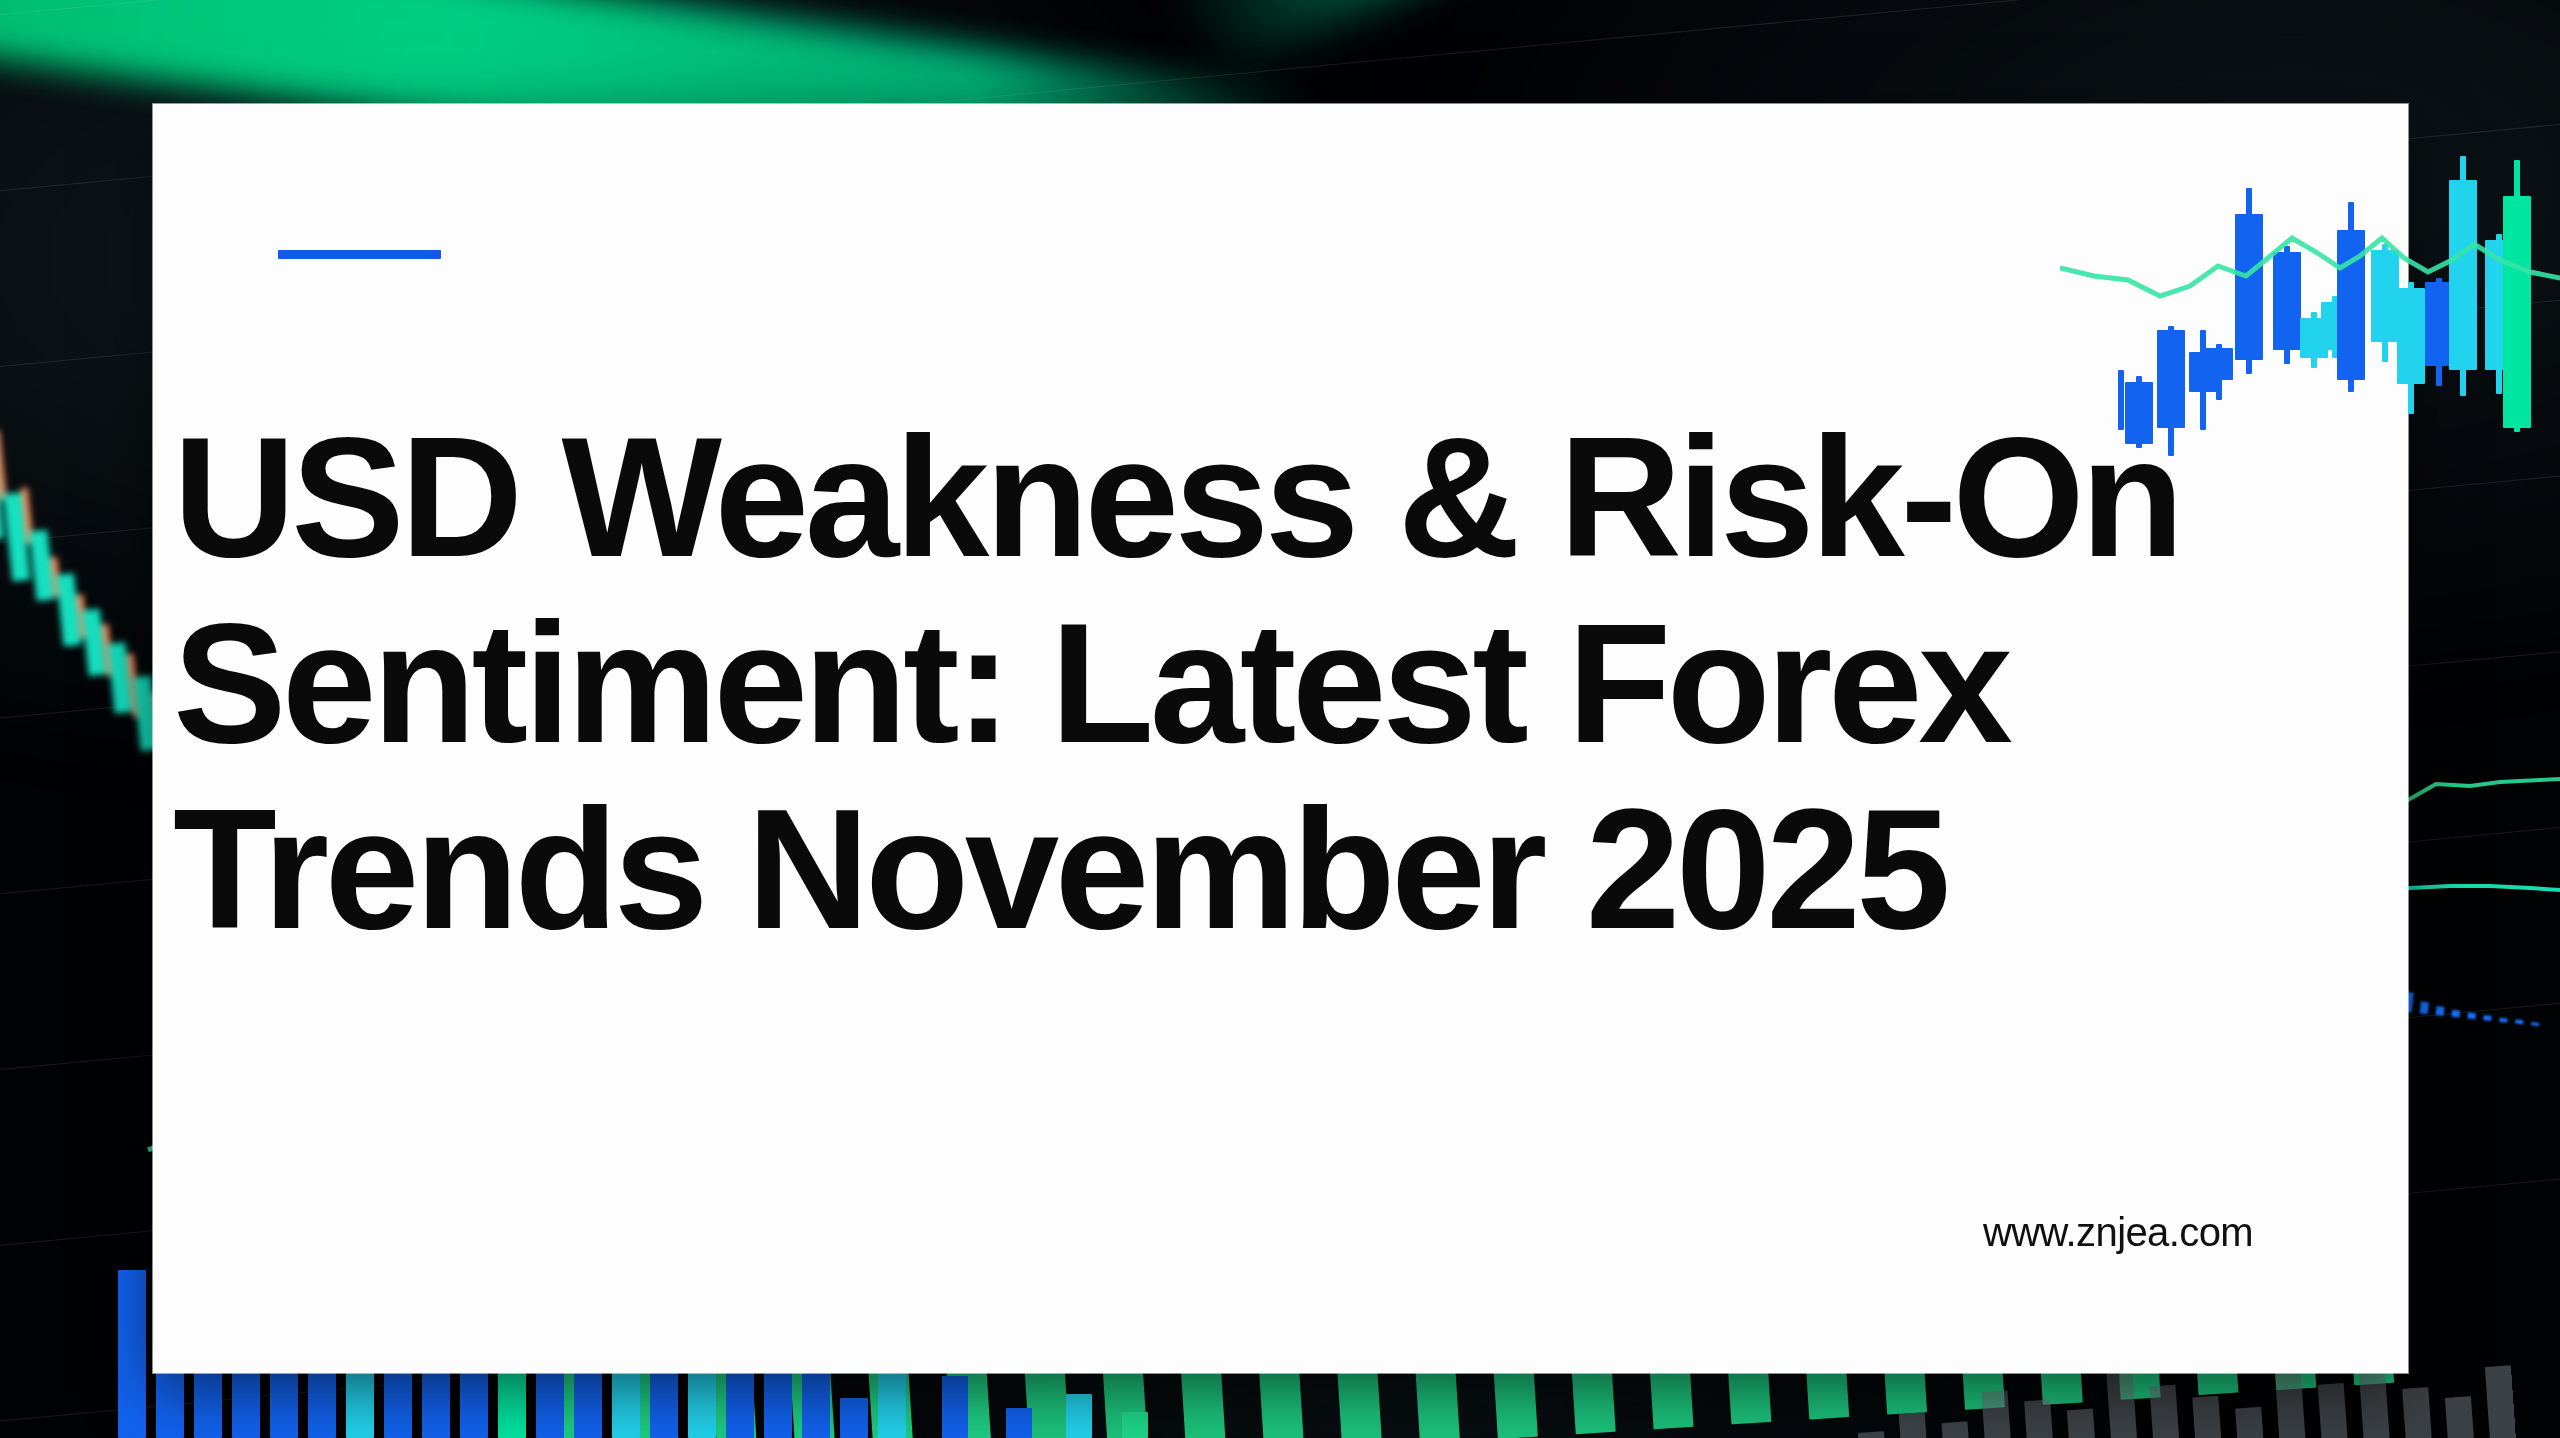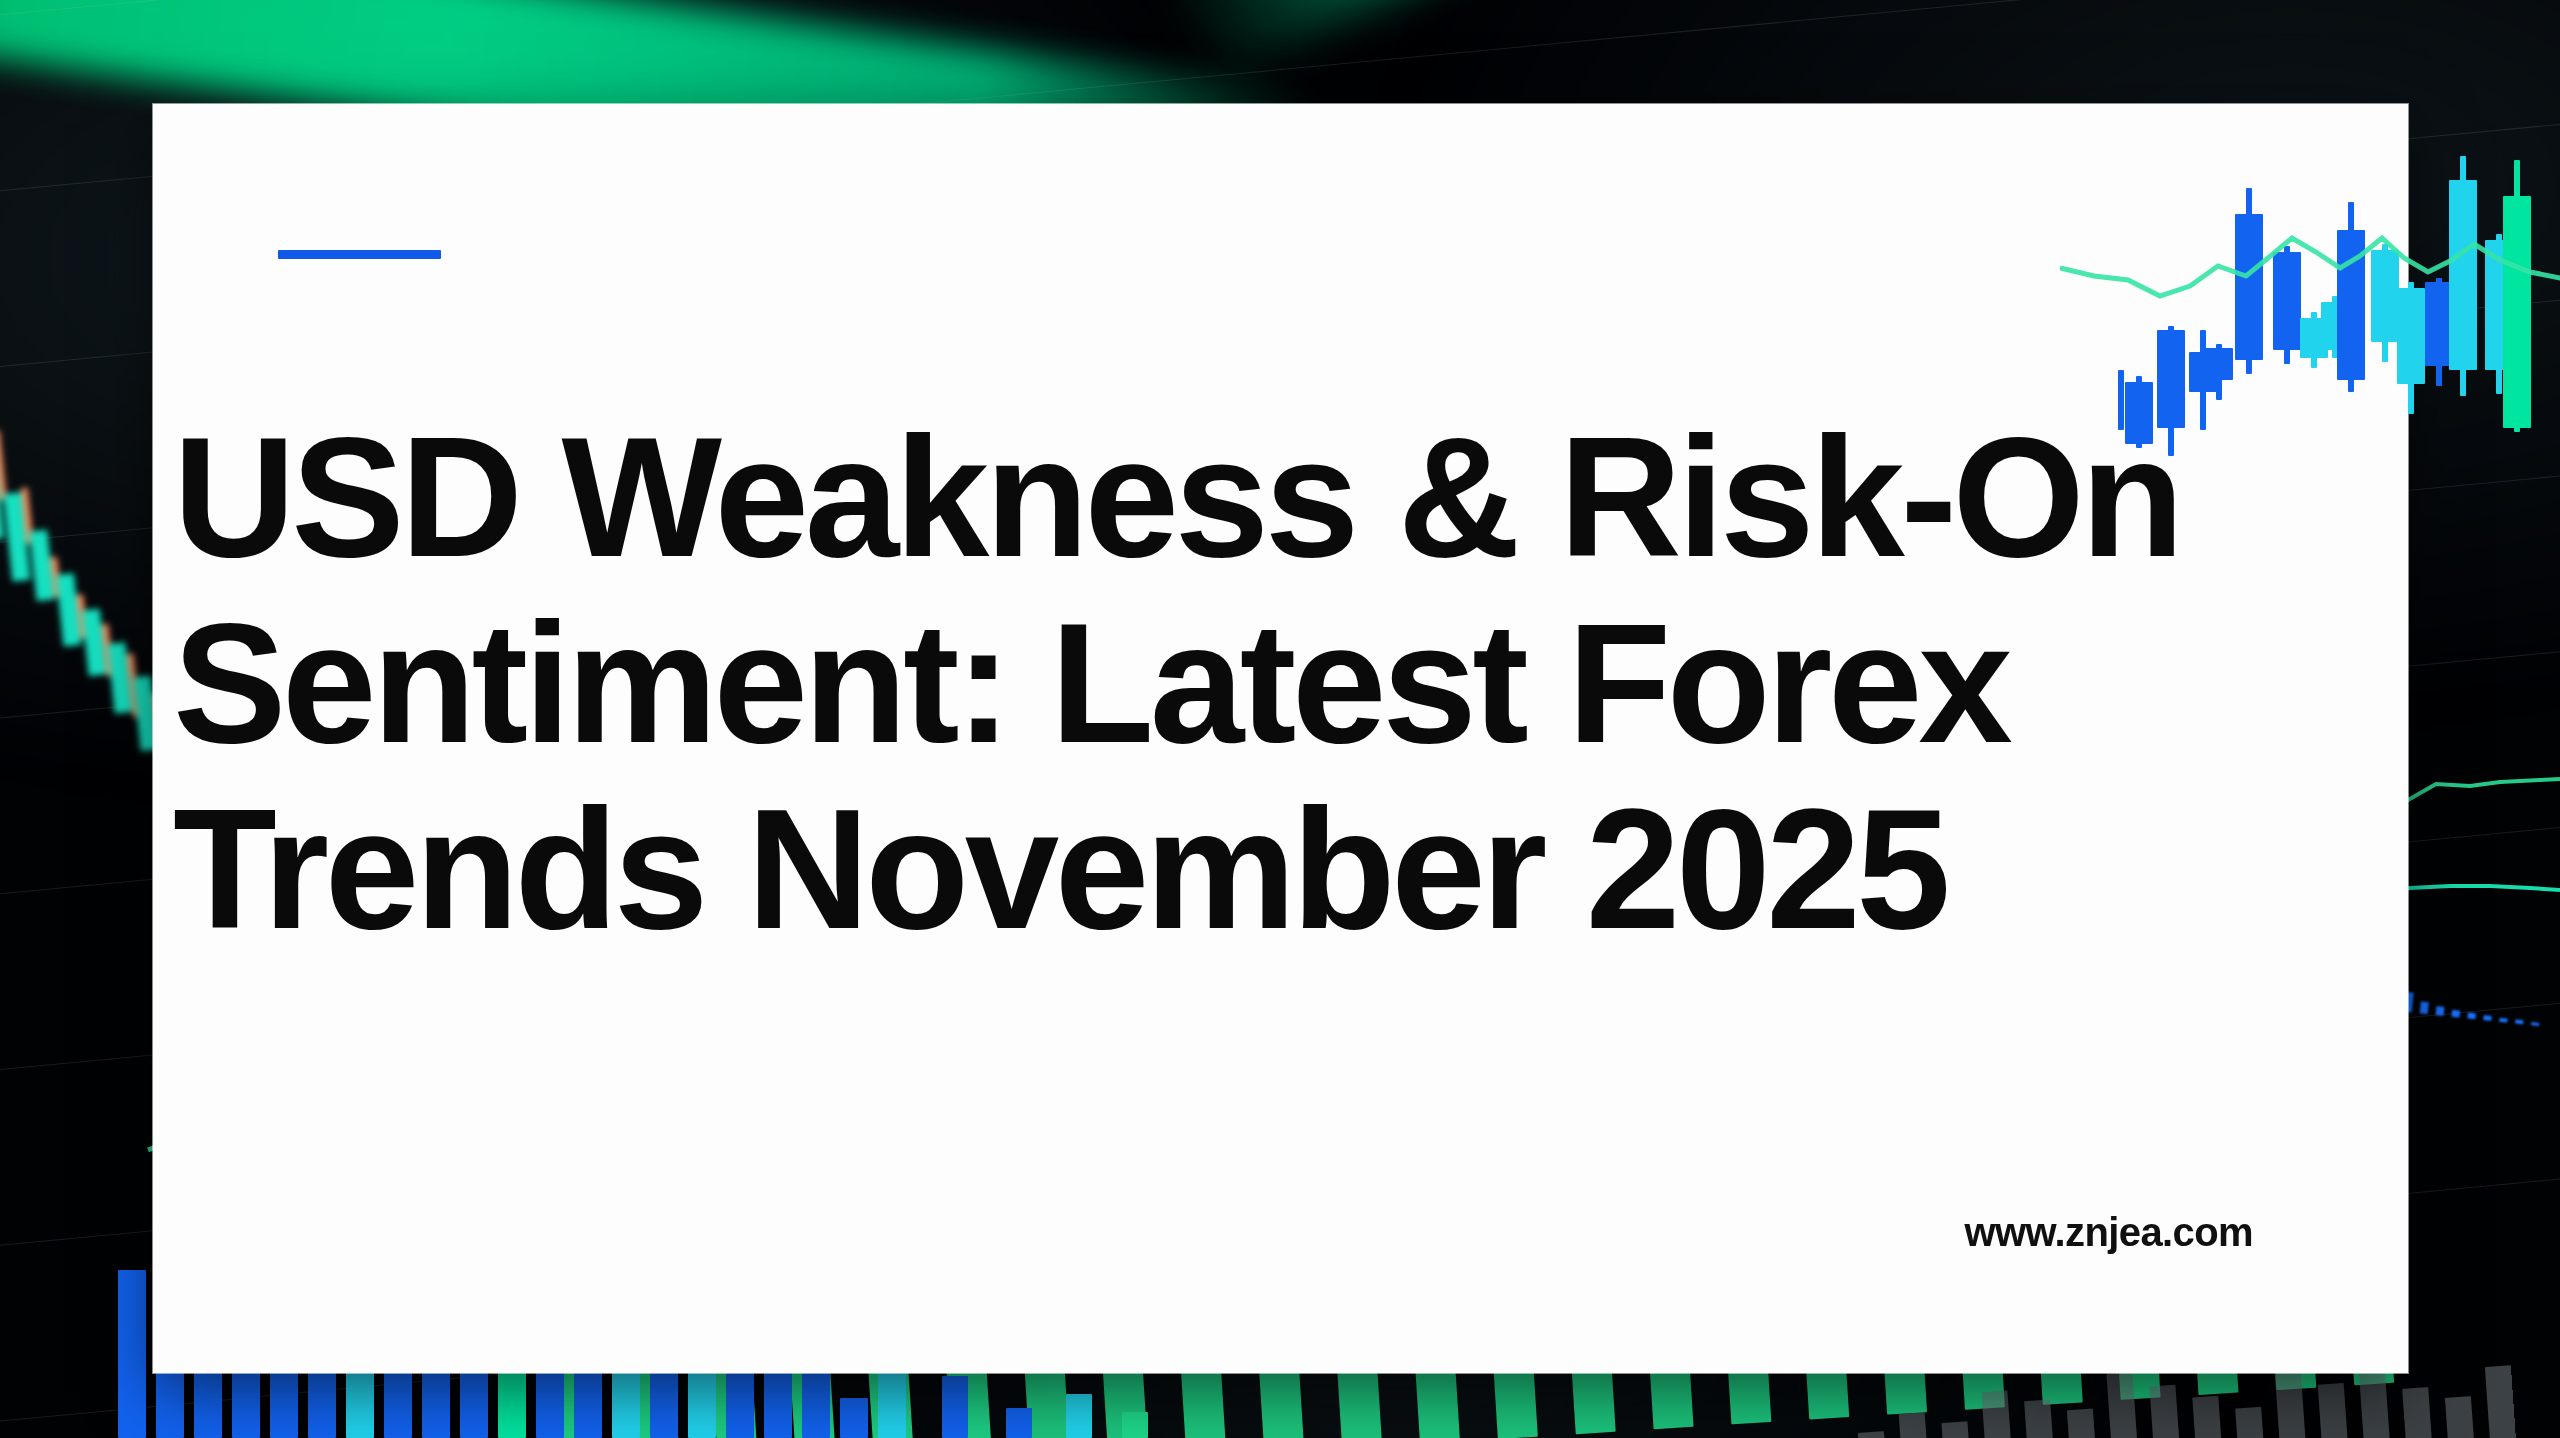--- a/index.html
+++ b/index.html
@@ -92,21 +92,21 @@
 
   .title{
     position:absolute; left:20px; top:300px; width:2080px;
     font-size:170px; line-height:186px; font-weight:700; letter-spacing:-4.4px;
     color:#0a0a0a; white-space:pre-line;
     font-family:"Liberation Sans", sans-serif;
   }
 
   .site{
     position:absolute; right:155px; top:1106px;
-    font-size:40px; font-weight:700; letter-spacing:-0.6px; color:#101010;
+    font-size:40px; font-weight:400; letter-spacing:-0.6px; color:#101010;
   }
 
   
   .over-candles{ position:absolute; left:0; top:0; width:2560px; height:1438px; pointer-events:none; }
 </style>
 </head>
 <body>
 
 <div id="stage">
 

